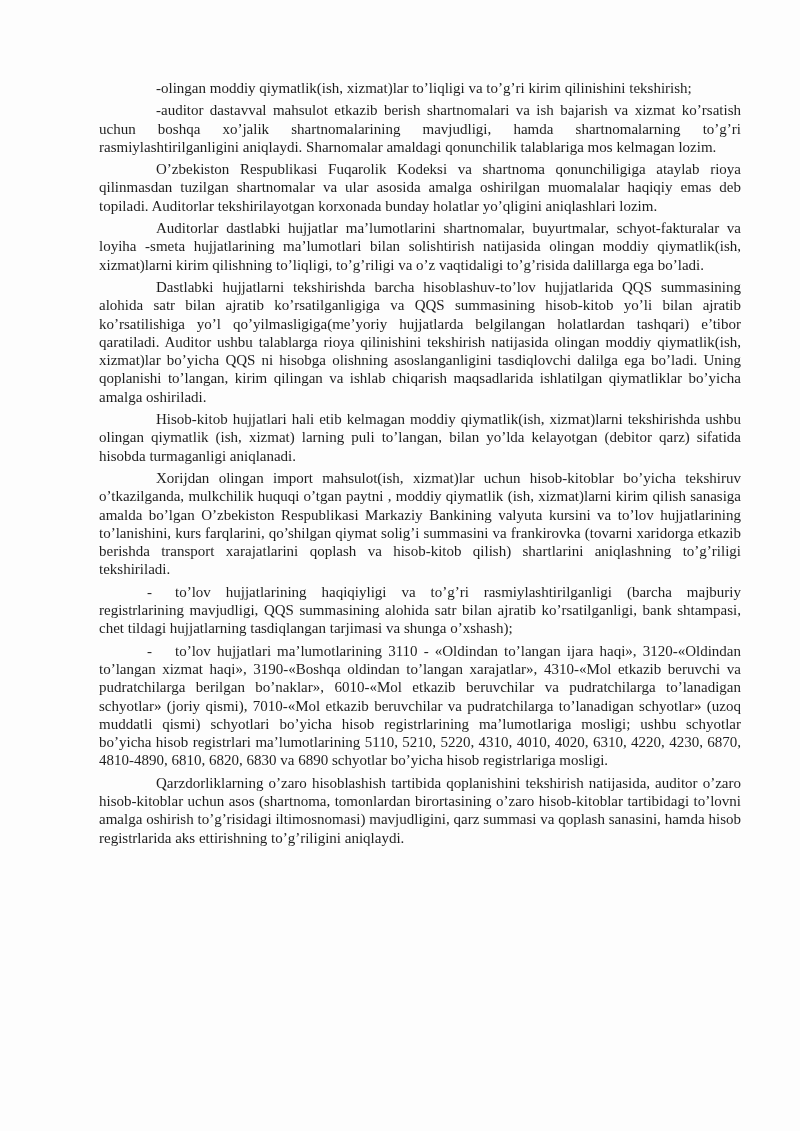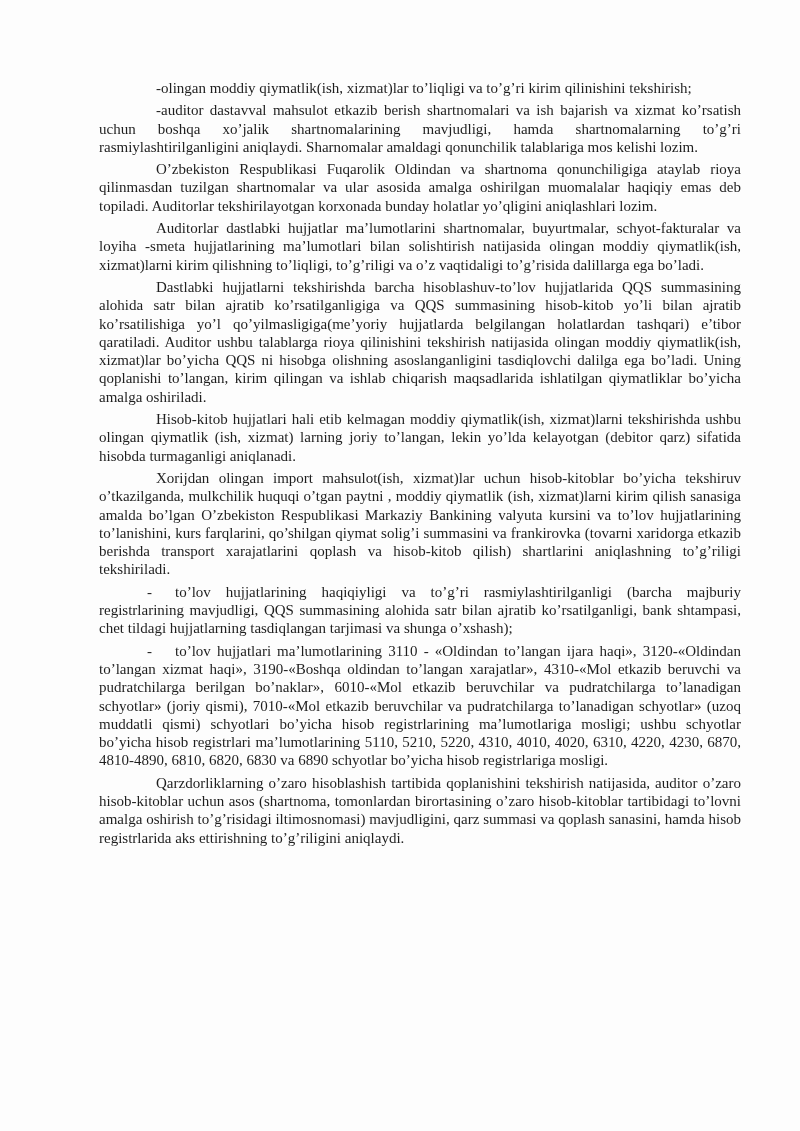--- a/index.html
+++ b/index.html
@@ -40,23 +40,23 @@
   .dash-item .marker {
     display: inline;
   }
 </style>
 </head>
 <body>
 
 <div class="page">
   <div class="text-block" id="text-block">
       <p class="indent">-olingan moddiy qiymatlik(ish, xizmat)lar to’liqligi va to’g’ri kirim qilinishini tekshirish;</p>
-      <p class="indent">-auditor dastavval mahsulot etkazib berish shartnomalari va ish bajarish va xizmat ko’rsatish uchun boshqa xo’jalik shartnomalarining mavjudligi, hamda shartnomalarning to’g’ri rasmiylashtirilganligini aniqlaydi. Sharnomalar amaldagi qonunchilik talablariga mos kelishi lozim.</p>
-      <p class="indent">O’zbekiston Respublikasi Fuqarolik Oldindan va shartnoma qonunchiligiga ataylab rioya qilinmasdan tuzilgan shartnomalar va ular asosida amalga oshirilgan muomalalar haqiqiy emas deb topiladi. Auditorlar tekshirilayotgan korxonada bunday holatlar yo’qligini aniqlashlari lozim.</p>
+      <p class="indent">-auditor dastavval mahsulot etkazib berish shartnomalari va ish bajarish va xizmat ko’rsatish uchun boshqa xo’jalik shartnomalarining mavjudligi, hamda shartnomalarning to’g’ri rasmiylashtirilganligini aniqlaydi. Sharnomalar amaldagi qonunchilik talablariga mos kelmagan lozim.</p>
+      <p class="indent">O’zbekiston Respublikasi Fuqarolik Kodeksi va shartnoma qonunchiligiga ataylab rioya qilinmasdan tuzilgan shartnomalar va ular asosida amalga oshirilgan muomalalar haqiqiy emas deb topiladi. Auditorlar tekshirilayotgan korxonada bunday holatlar yo’qligini aniqlashlari lozim.</p>
       <p class="indent">Auditorlar dastlabki hujjatlar ma’lumotlarini shartnomalar, buyurtmalar, schyot-fakturalar va loyiha -smeta hujjatlarining ma’lumotlari bilan solishtirish natijasida olingan moddiy qiymatlik(ish, xizmat)larni kirim qilishning to’liqligi, to’g’riligi va o’z vaqtidaligi to’g’risida dalillarga ega bo’ladi.</p>
       <p class="indent">Dastlabki hujjatlarni tekshirishda barcha hisoblashuv-to’lov hujjatlarida QQS summasining alohida satr bilan ajratib ko’rsatilganligiga va QQS summasining hisob-kitob yo’li bilan ajratib ko’rsatilishiga yo’l qo’yilmasligiga(me’yoriy hujjatlarda belgilangan holatlardan tashqari) e’tibor qaratiladi. Auditor ushbu talablarga rioya qilinishini tekshirish natijasida olingan moddiy qiymatlik(ish, xizmat)lar bo’yicha QQS ni hisobga olishning asoslanganligini tasdiqlovchi dalilga ega bo’ladi. Uning qoplanishi to’langan, kirim qilingan va ishlab chiqarish maqsadlarida ishlatilgan qiymatliklar bo’yicha amalga oshiriladi.</p>
-      <p class="indent">Hisob-kitob hujjatlari hali etib kelmagan moddiy qiymatlik(ish, xizmat)larni tekshirishda ushbu olingan qiymatlik (ish, xizmat) larning joriy to’langan, lekin yo’lda kelayotgan (debitor qarz) sifatida hisobda turmaganligi aniqlanadi.</p>
+      <p class="indent">Hisob-kitob hujjatlari hali etib kelmagan moddiy qiymatlik(ish, xizmat)larni tekshirishda ushbu olingan qiymatlik (ish, xizmat) larning puli to’langan, bilan yo’lda kelayotgan (debitor qarz) sifatida hisobda turmaganligi aniqlanadi.</p>
       <p class="indent">Xorijdan olingan import mahsulot(ish, xizmat)lar uchun hisob-kitoblar bo’yicha tekshiruv o’tkazilganda, mulkchilik huquqi o’tgan paytni , moddiy qiymatlik (ish, xizmat)larni kirim qilish sanasiga amalda bo’lgan O’zbekiston Respublikasi Markaziy Bankining valyuta kursini va to’lov hujjatlarining to’lanishini, kurs farqlarini, qo’shilgan qiymat solig’i summasini va frankirovka (tovarni xaridorga etkazib berishda transport xarajatlarini qoplash va hisob-kitob qilish) shartlarini aniqlashning to’g’riligi tekshiriladi.</p>
       <p class="dash-item"><span class="marker">-</span><span class="gap"></span><span>to’lov hujjatlarining haqiqiyligi va to’g’ri rasmiylashtirilganligi (barcha majburiy registrlarining mavjudligi, QQS summasining alohida satr bilan ajratib ko’rsatilganligi, bank shtampasi, chet tildagi hujjatlarning tasdiqlangan tarjimasi va shunga o’xshash);</span></p>
       <p class="dash-item"><span class="marker">-</span><span class="gap"></span><span>to’lov hujjatlari ma’lumotlarining 3110 - «Oldindan to’langan ijara haqi», 3120-«Oldindan to’langan xizmat haqi», 3190-«Boshqa oldindan to’langan xarajatlar», 4310-«Mol etkazib beruvchi va pudratchilarga berilgan bo’naklar», 6010-«Mol etkazib beruvchilar va pudratchilarga to’lanadigan schyotlar» (joriy qismi), 7010-«Mol etkazib beruvchilar va pudratchilarga to’lanadigan schyotlar» (uzoq muddatli qismi) schyotlari bo’yicha hisob registrlarining ma’lumotlariga mosligi; ushbu schyotlar bo’yicha hisob registrlari ma’lumotlarining 5110, 5210, 5220, 4310, 4010, 4020, 6310, 4220, 4230, 6870, 4810-4890, 6810, 6820, 6830 va 6890 schyotlar bo’yicha hisob registrlariga mosligi.</span></p>
       <p class="indent">Qarzdorliklarning o’zaro hisoblashish tartibida qoplanishini tekshirish natijasida, auditor o’zaro hisob-kitoblar uchun asos (shartnoma, tomonlardan birortasining o’zaro hisob-kitoblar tartibidagi to’lovni amalga oshirish to’g’risidagi iltimosnomasi) mavjudligini, qarz summasi va qoplash sanasini, hamda hisob registrlarida aks ettirishning to’g’riligini aniqlaydi.</p>
     </div>
 </div>
 
 </body></html>

